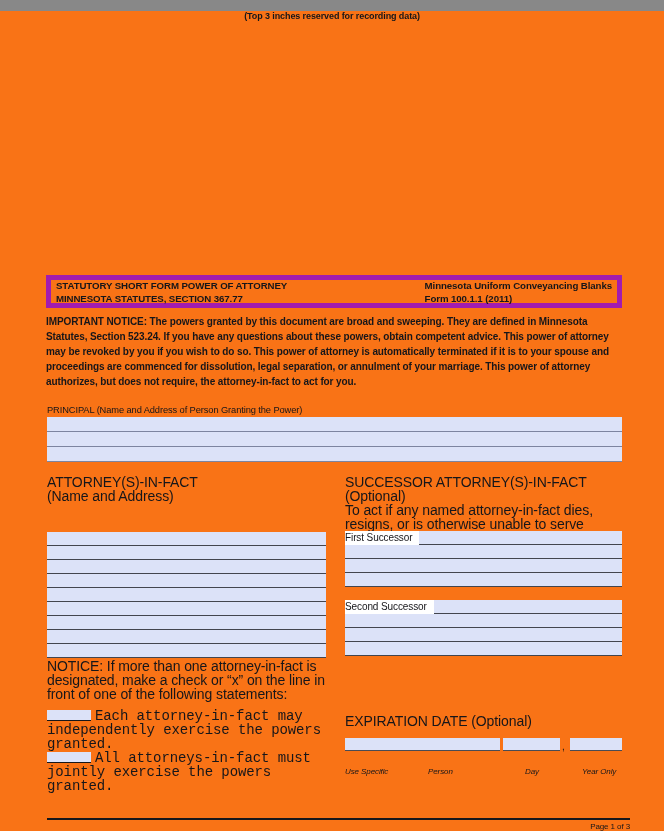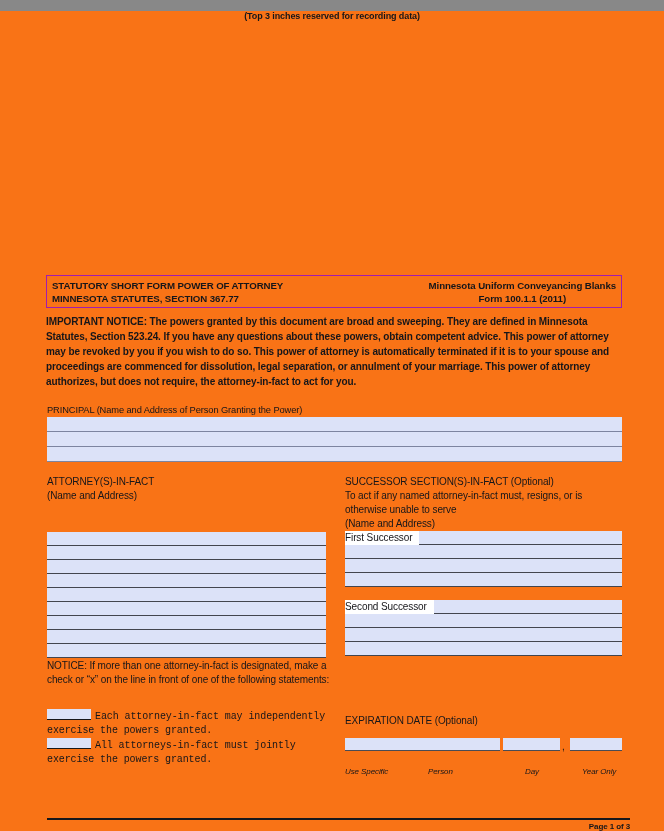--- a/index.html
+++ b/index.html
@@ -7,28 +7,28 @@
     position:relative;
     width:664px;height:831px;
     background:#f97316;
     font-family:"Liberation Sans","DejaVu Sans",sans-serif;
     color:#16161a;
     letter-spacing:-0.1px;
     overflow:hidden;
     margin:11px auto;
   }
   .abs{position:absolute;}
-  .right{text-align:center;}
-  .small{font-size:10px;line-height:14px;}
+  .right{text-align:left;}
+  .small{font-size:14px;line-height:14px;}
 
   .recording-note{left:0;top:245;width:664px;font-size:9px;font-weight:bold;text-align:center;}
 
   .header-box{
     left:46px;top:264px;width:576px;height:33px;
-    border:1px solid #a21caf;box-sizing:border-box;
+    border:5px solid #a21caf;box-sizing:border-box;
     display:flex;justify-content:space-between;align-items:center;
     padding:0 5px;
   }
   .header-box .col{font-size:9.7px;font-weight:bold;line-height:13px;white-space:nowrap;}
 
   .important{left:46px;top:303px;width:577px;font-size:10px;font-weight:bold;line-height:15px;}
 
   .principal-label{left:47px;top:392px;width:576px;font-size:9.3px;}
   .principal-rows{left:47px;top:406px;width:575px;}
 
@@ -54,21 +54,21 @@
   }
 
   .exp-field{
     position:absolute;height:13px;top:0;
     background:#dce2f8;border-bottom:1px solid #4a4c55;box-sizing:border-box;
   }
   .exp-comma{position:absolute;top:3px;font-size:10px;}
   .exp-label{position:absolute;top:29px;font-size:8px;font-style:italic;white-space:nowrap;}
 
   .footer-rule{left:47px;top:807px;width:583px;border-top:2px solid #17171b;height:0;}
-  .page-number{left:47px;top:811px;width:583px;font-size:8px;text-align:right;font-weight:bold;}
+  .page-number{left:47px;top:811px;width:583px;font-size:8px;text-align:right;}
 </style>
 </head>
 <body>
 
 <div class="page">
 
   <div class="abs recording-note">(Top 3 inches reserved for recording data)</div>
 
   <div class="abs header-box">
     <div class="col">
@@ -100,22 +100,22 @@
     <div class="field-row"></div>
     <div class="field-row"></div>
     <div class="field-row"></div>
     <div class="field-row"></div>
     <div class="field-row"></div>
     <div class="field-row"></div>
     <div class="field-row"></div>
   </div>
 
   <div class="abs right-col small" style="top:464px;">
-    <div>SUCCESSOR SECTION(S)-IN-FACT (Optional)</div>
-    <div style="width:281px;">To act if any named attorney-in-fact must, resigns, or is otherwise unable to serve</div>
+    <div>SUCCESSOR ATTORNEY(S)-IN-FACT (Optional)</div>
+    <div style="width:281px;">To act if any named attorney-in-fact dies, resigns, or is otherwise unable to serve</div>
     <div>(Name and Address)</div>
   </div>
 
   <div class="abs right-col rows-dark" style="top:520px;">
     <div class="inline-field-row">
       <span class="lbl">First Successor</span>
       <span class="fill"></span>
     </div>
     <div class="field-row"></div>
     <div class="field-row"></div>

